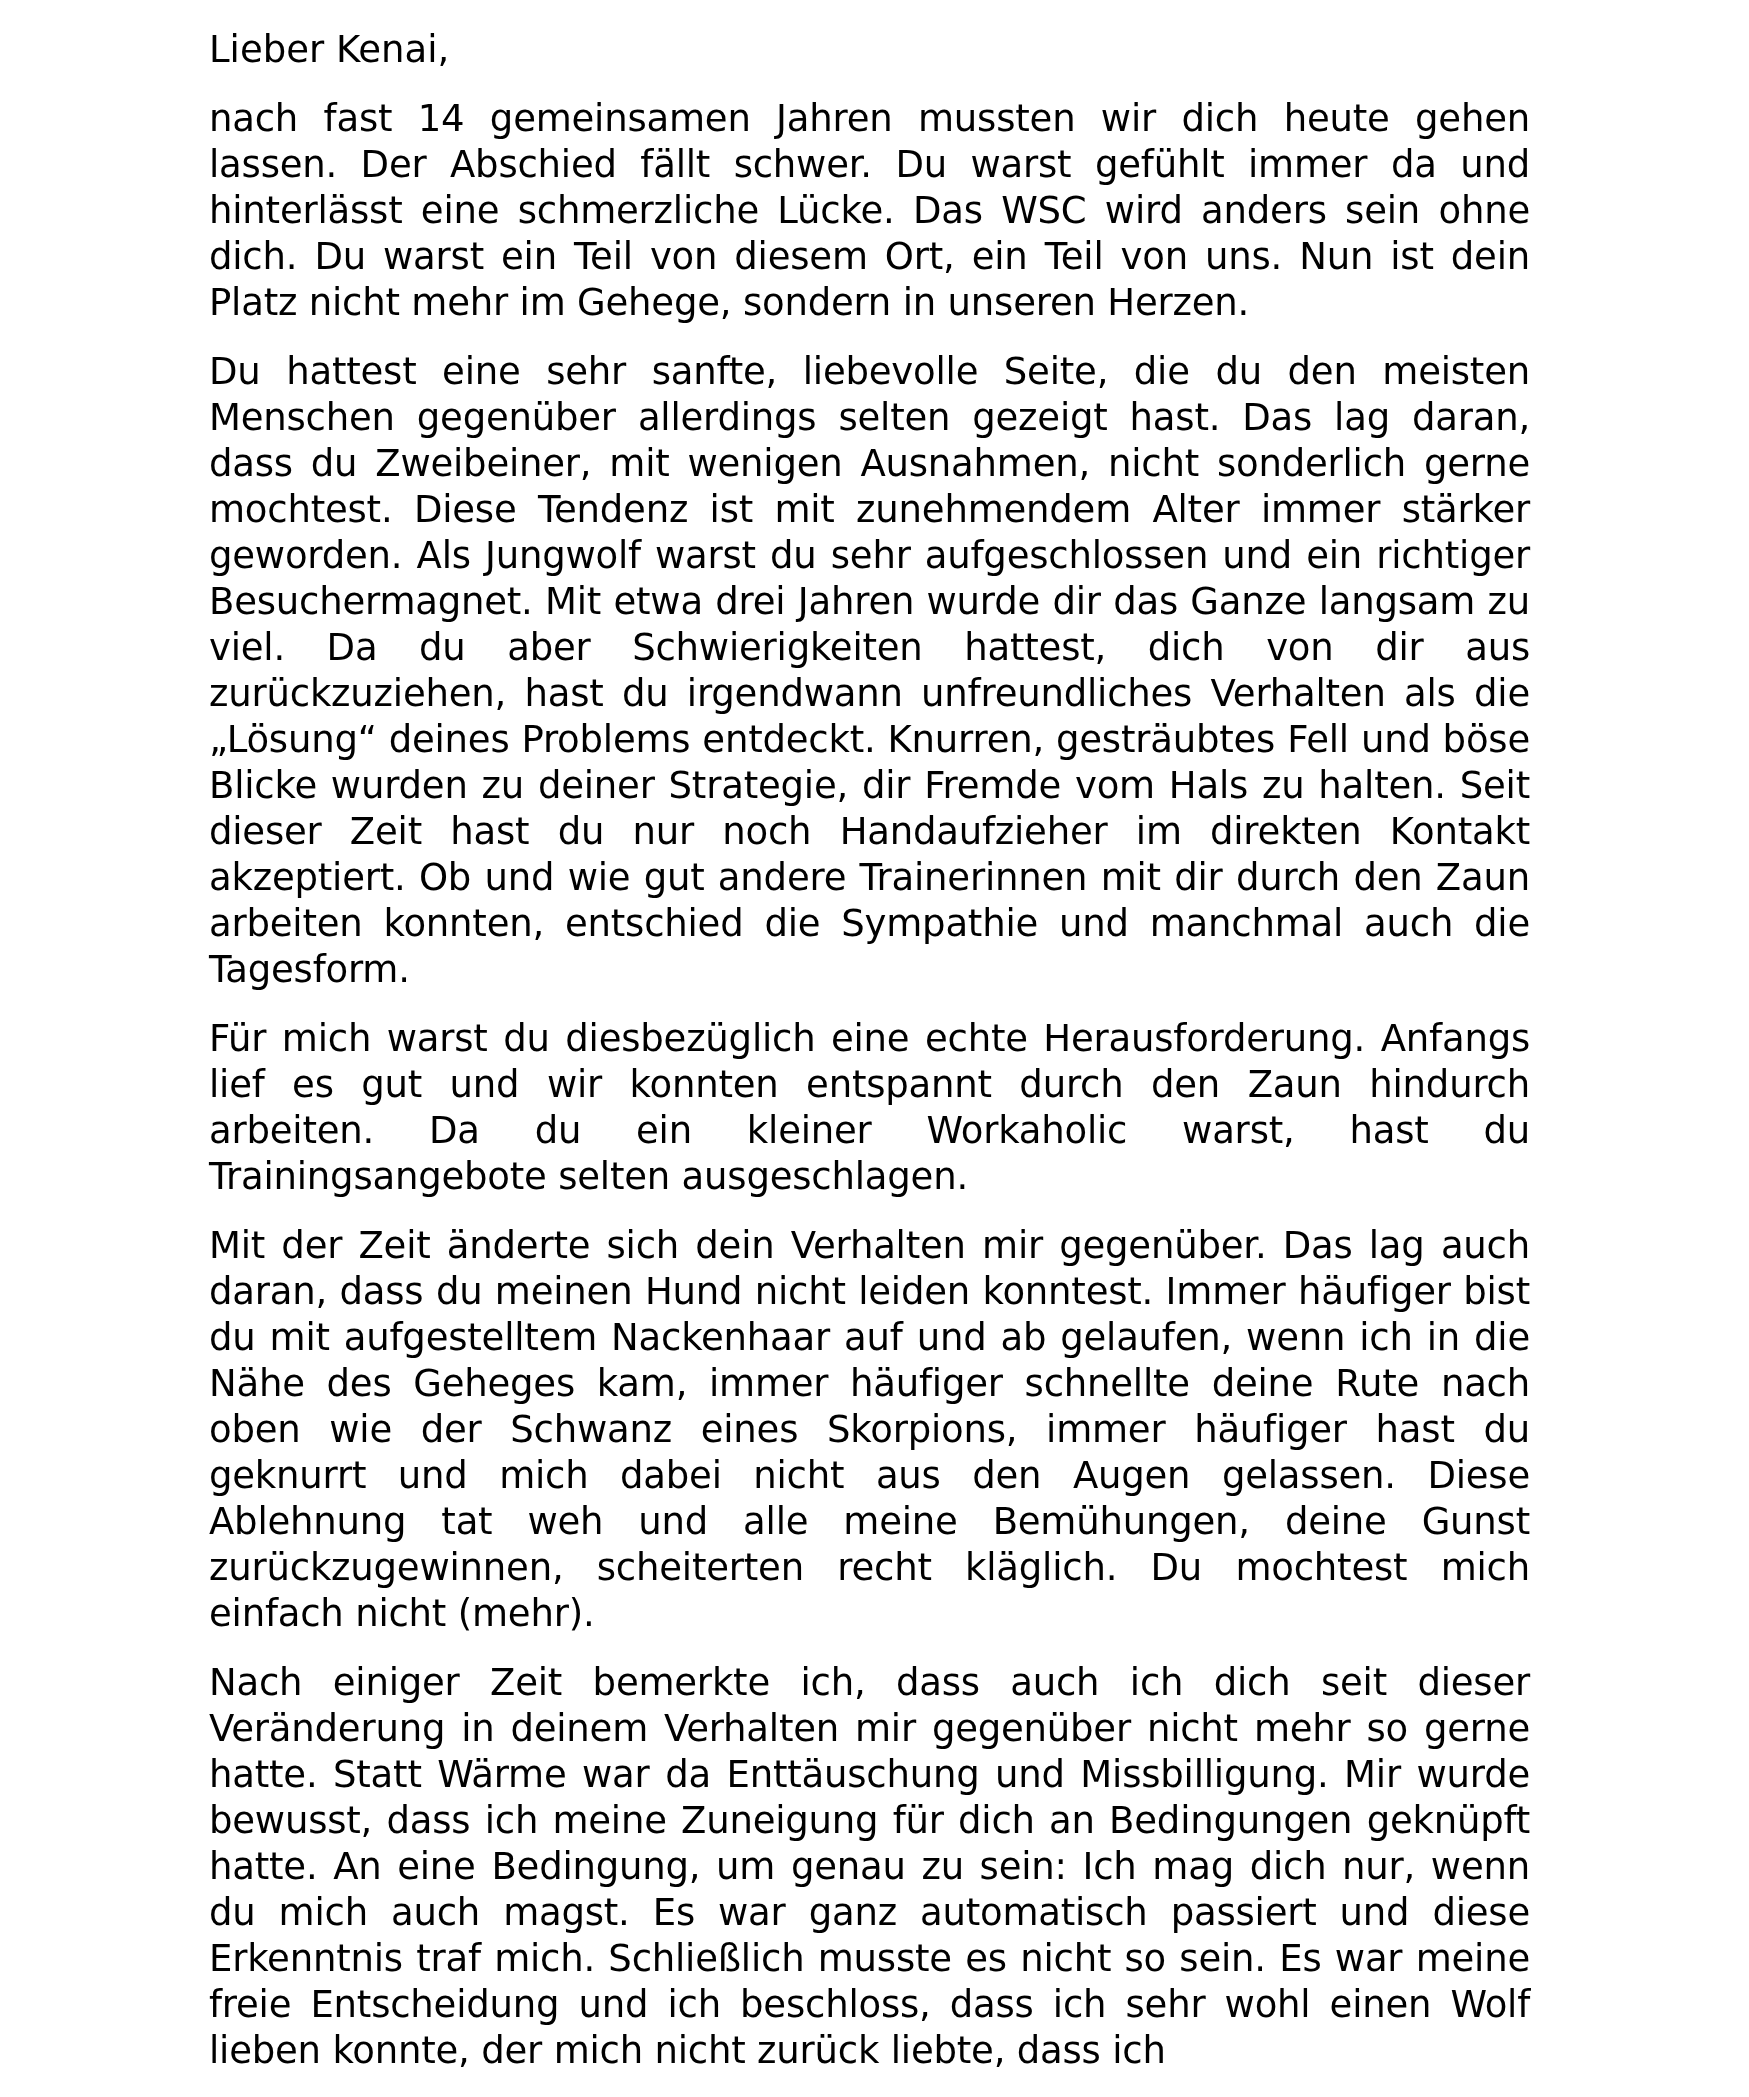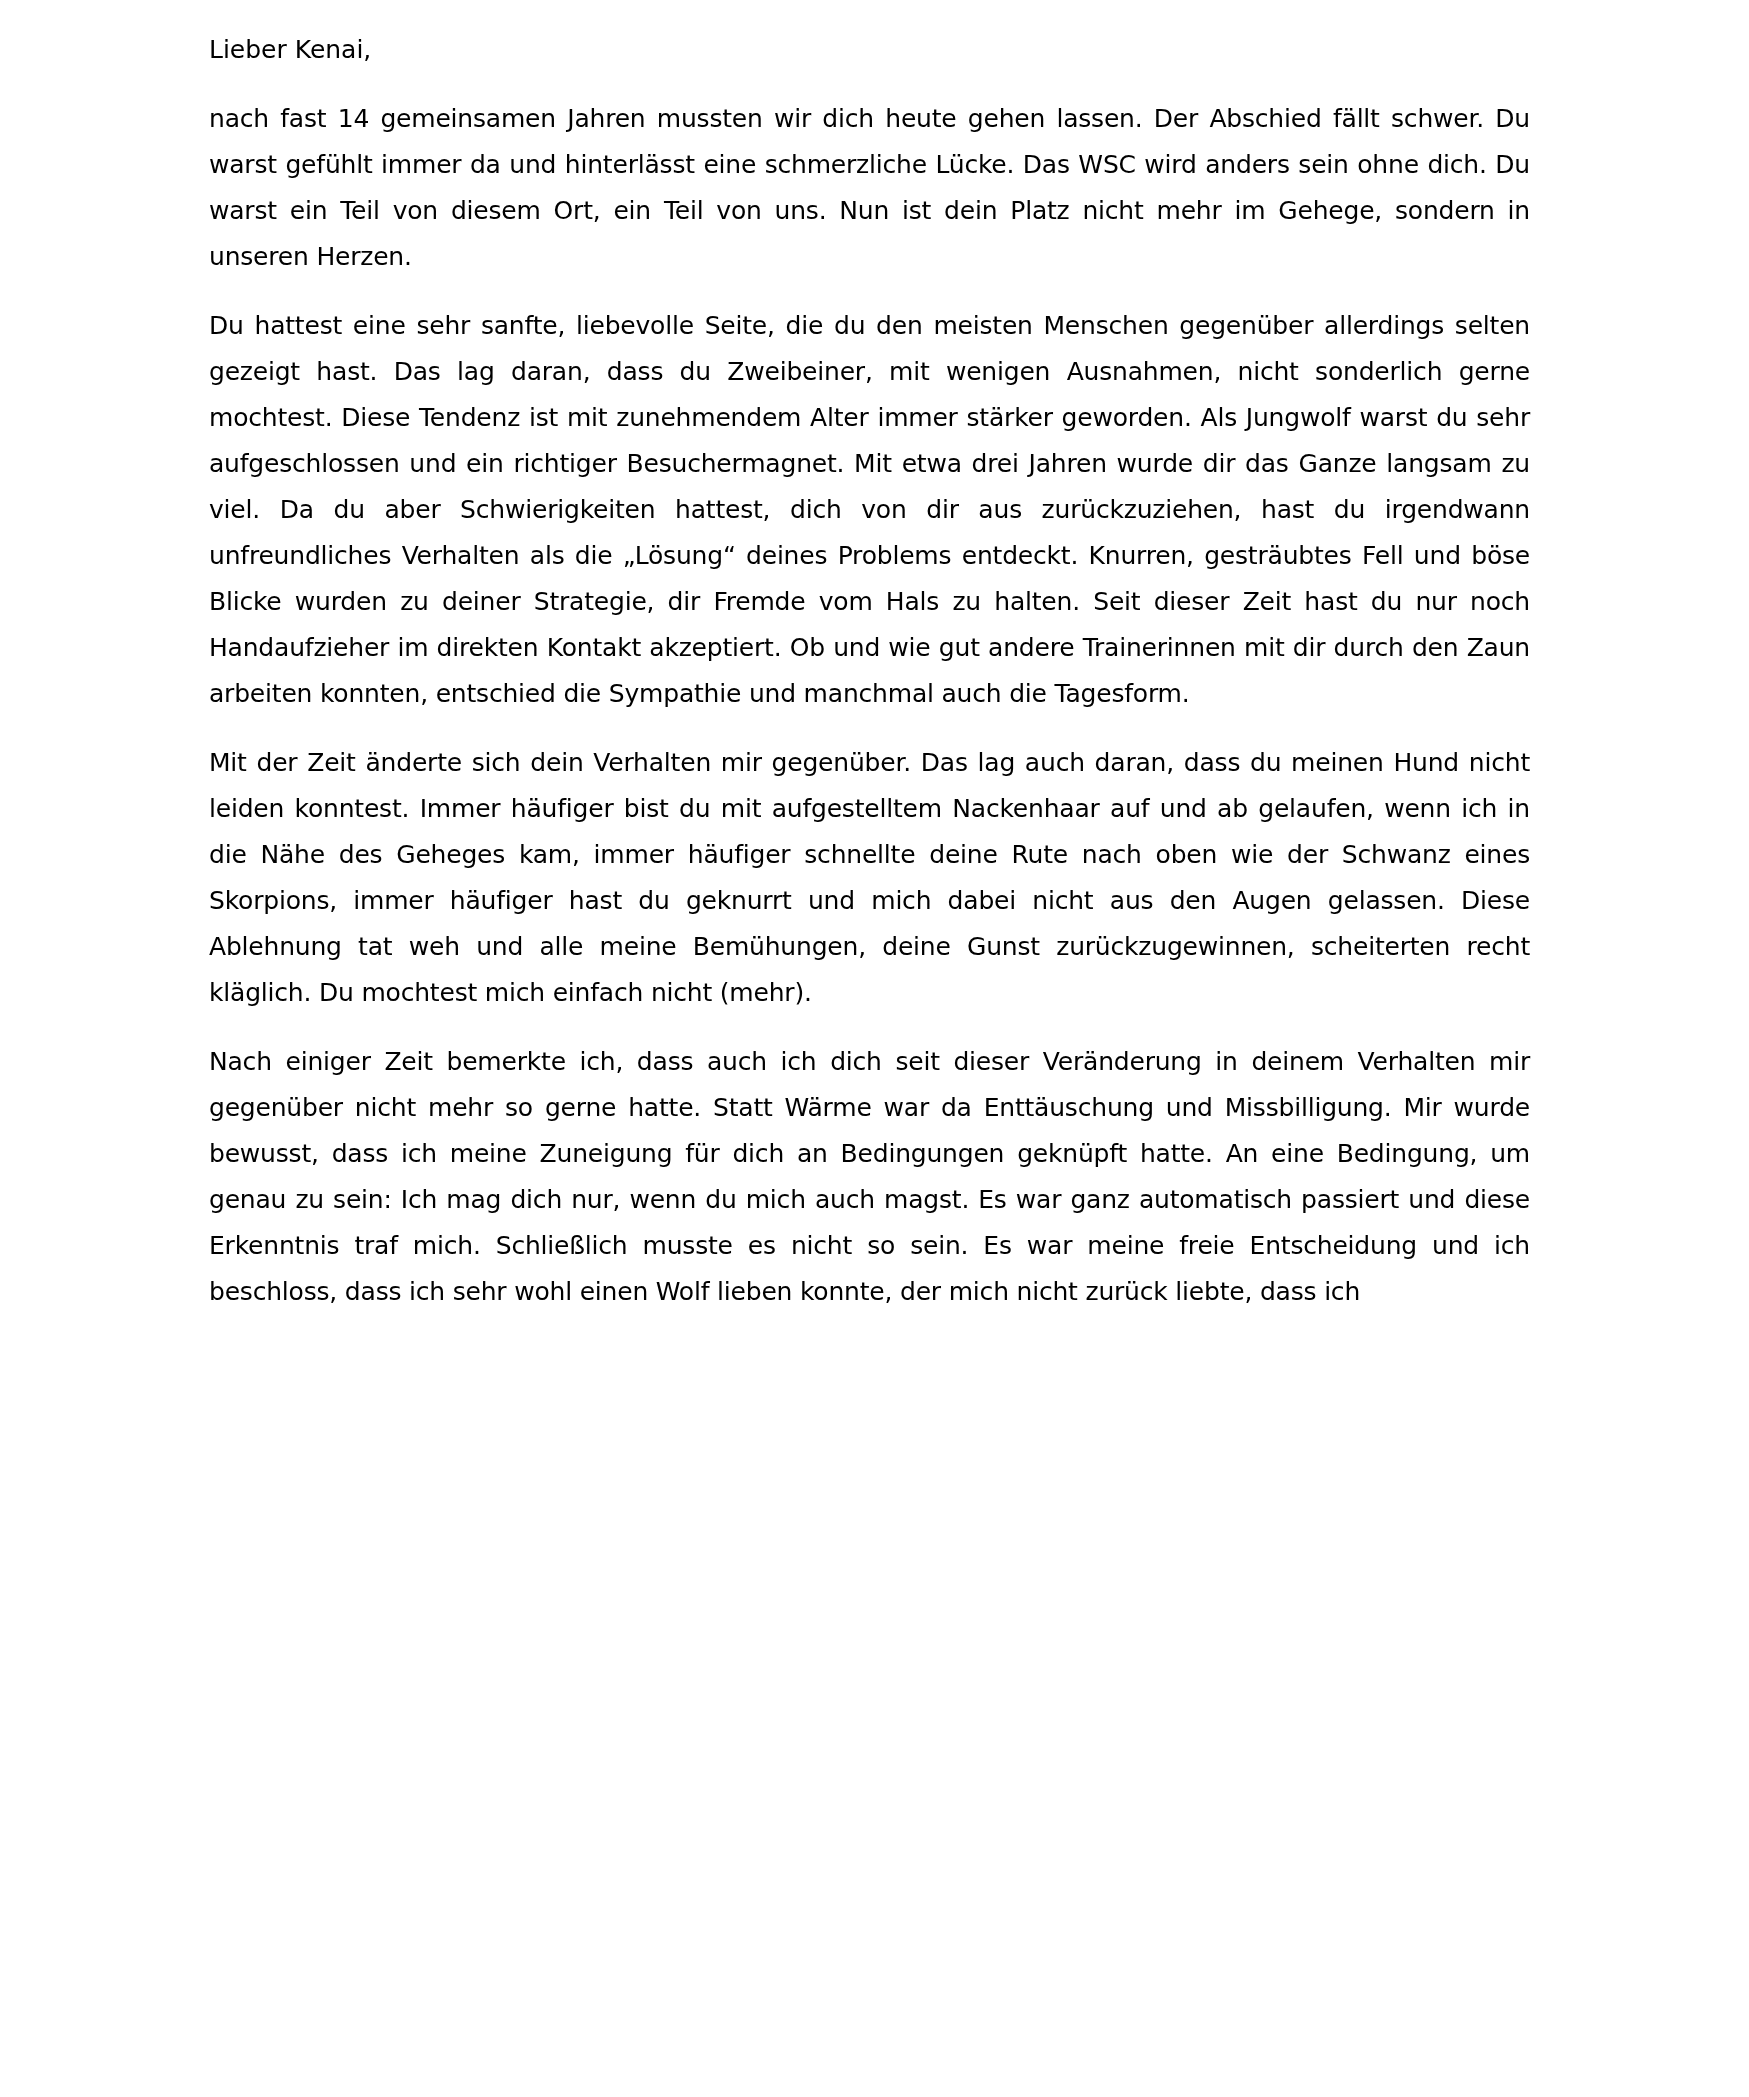--- a/index.html
+++ b/index.html
@@ -12,21 +12,21 @@
     height: 2097px;
     overflow: hidden;
     position: relative;
   }
   .page {
     position: absolute;
     left: 209px;
     top: 27px;
     width: 1337px;
     font-family: "DejaVu Sans", sans-serif;
-    font-size: 25px;
+    font-size: 37px;
     line-height: 46px;
     color: #000000;
   }
   .salutation {
     margin: 0 0 23px 0;
     text-align: left;
   }
   .para {
     margin: 0 16px 23px 0;
     text-align: justify;
@@ -34,16 +34,17 @@
     letter-spacing: -0.2px;
   }
 </style>
 </head>
 <body>
 
 <div class="page">
   <p class="salutation">Lieber Kenai,</p>
   <p class="para">nach fast 14 gemeinsamen Jahren mussten wir dich heute gehen lassen. Der Abschied fällt schwer. Du warst gefühlt immer da und hinterlässt eine schmerzliche Lücke. Das WSC wird anders sein ohne dich. Du warst ein Teil von diesem Ort, ein Teil von uns. Nun ist dein Platz nicht mehr im Gehege, sondern in unseren Herzen.</p>
   <p class="para">Du hattest eine sehr sanfte, liebevolle Seite, die du den meisten Menschen gegenüber allerdings selten gezeigt hast. Das lag daran, dass du Zweibeiner, mit wenigen Ausnahmen, nicht sonderlich gerne mochtest. Diese Tendenz ist mit zunehmendem Alter immer stärker geworden. Als Jungwolf warst du sehr aufgeschlossen und ein richtiger Besuchermagnet. Mit etwa drei Jahren wurde dir das Ganze langsam zu viel. Da du aber Schwierigkeiten hattest, dich von dir aus zurückzuziehen, hast du irgendwann unfreundliches Verhalten als die „Lösung“ deines Problems entdeckt. Knurren, gesträubtes Fell und böse Blicke wurden zu deiner Strategie, dir Fremde vom Hals zu halten. Seit dieser Zeit hast du nur noch Handaufzieher im direkten Kontakt akzeptiert. Ob und wie gut andere Trainerinnen mit dir durch den Zaun arbeiten konnten, entschied die Sympathie und manchmal auch die Tagesform.</p>
+  <p class="para">Für mich warst du diesbezüglich eine echte Herausforderung. Anfangs lief es gut und wir konnten entspannt durch den Zaun hindurch arbeiten. Da du ein kleiner Workaholic warst, hast du Trainingsangebote selten ausgeschlagen.</p>
   <p class="para">Mit der Zeit änderte sich dein Verhalten mir gegenüber. Das lag auch daran, dass du meinen Hund nicht leiden konntest. Immer häufiger bist du mit aufgestelltem Nackenhaar auf und ab gelaufen, wenn ich in die Nähe des Geheges kam, immer häufiger schnellte deine Rute nach oben wie der Schwanz eines Skorpions, immer häufiger hast du geknurrt und mich dabei nicht aus den Augen gelassen. Diese Ablehnung tat weh und alle meine Bemühungen, deine Gunst zurückzugewinnen, scheiterten recht kläglich. Du mochtest mich einfach nicht (mehr).</p>
   <p class="para">Nach einiger Zeit bemerkte ich, dass auch ich dich seit dieser Veränderung in deinem Verhalten mir gegenüber nicht mehr so gerne hatte. Statt Wärme war da Enttäuschung und Missbilligung. Mir wurde bewusst, dass ich meine Zuneigung für dich an Bedingungen geknüpft hatte. An eine Bedingung, um genau zu sein: Ich mag dich nur, wenn du mich auch magst. Es war ganz automatisch passiert und diese Erkenntnis traf mich. Schließlich musste es nicht so sein. Es war meine freie Entscheidung und ich beschloss, dass ich sehr wohl einen Wolf lieben konnte, der mich nicht zurück liebte, dass ich</p>
 </div>
 
 
 </body></html>

